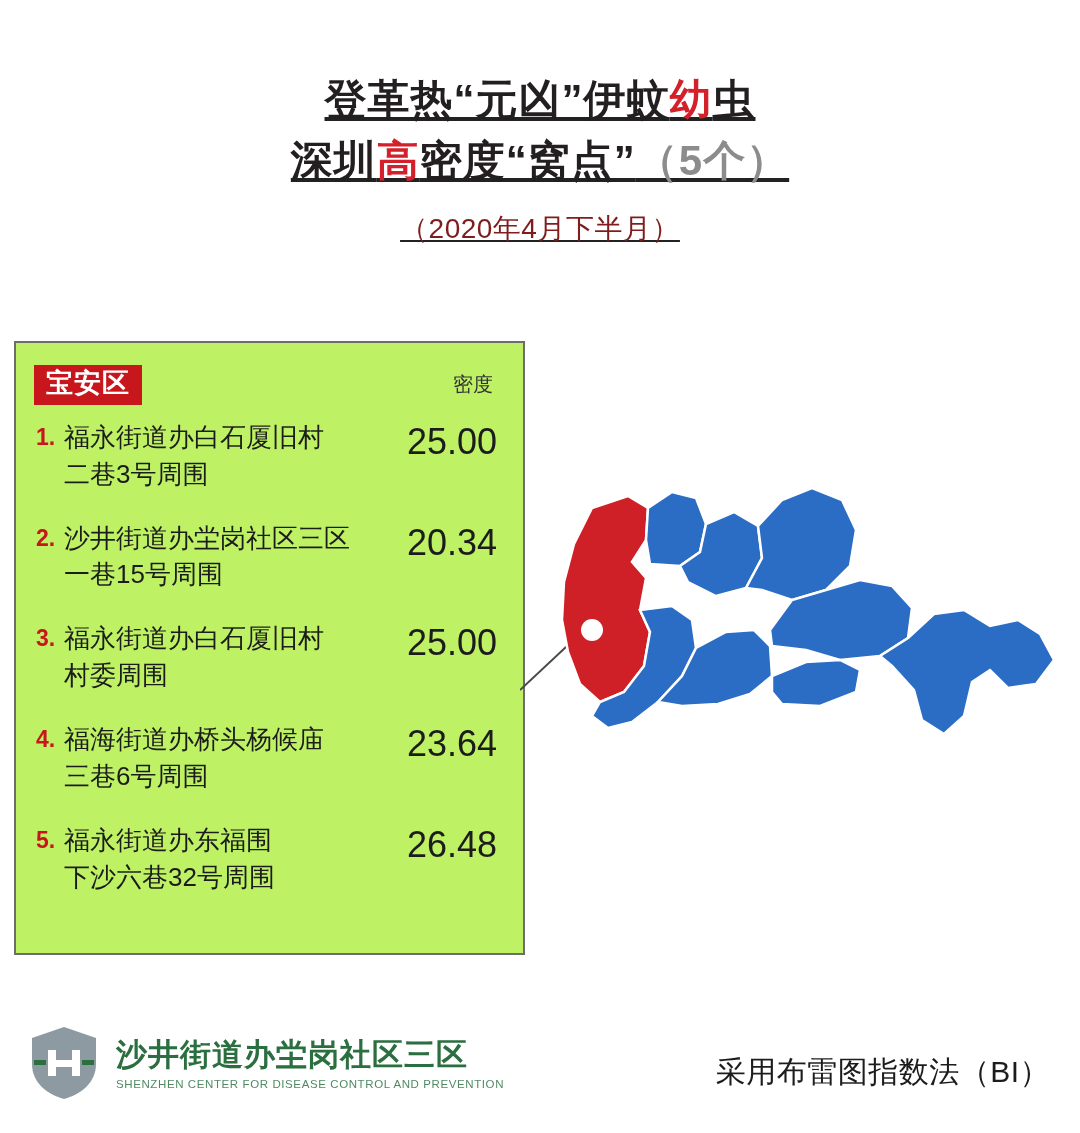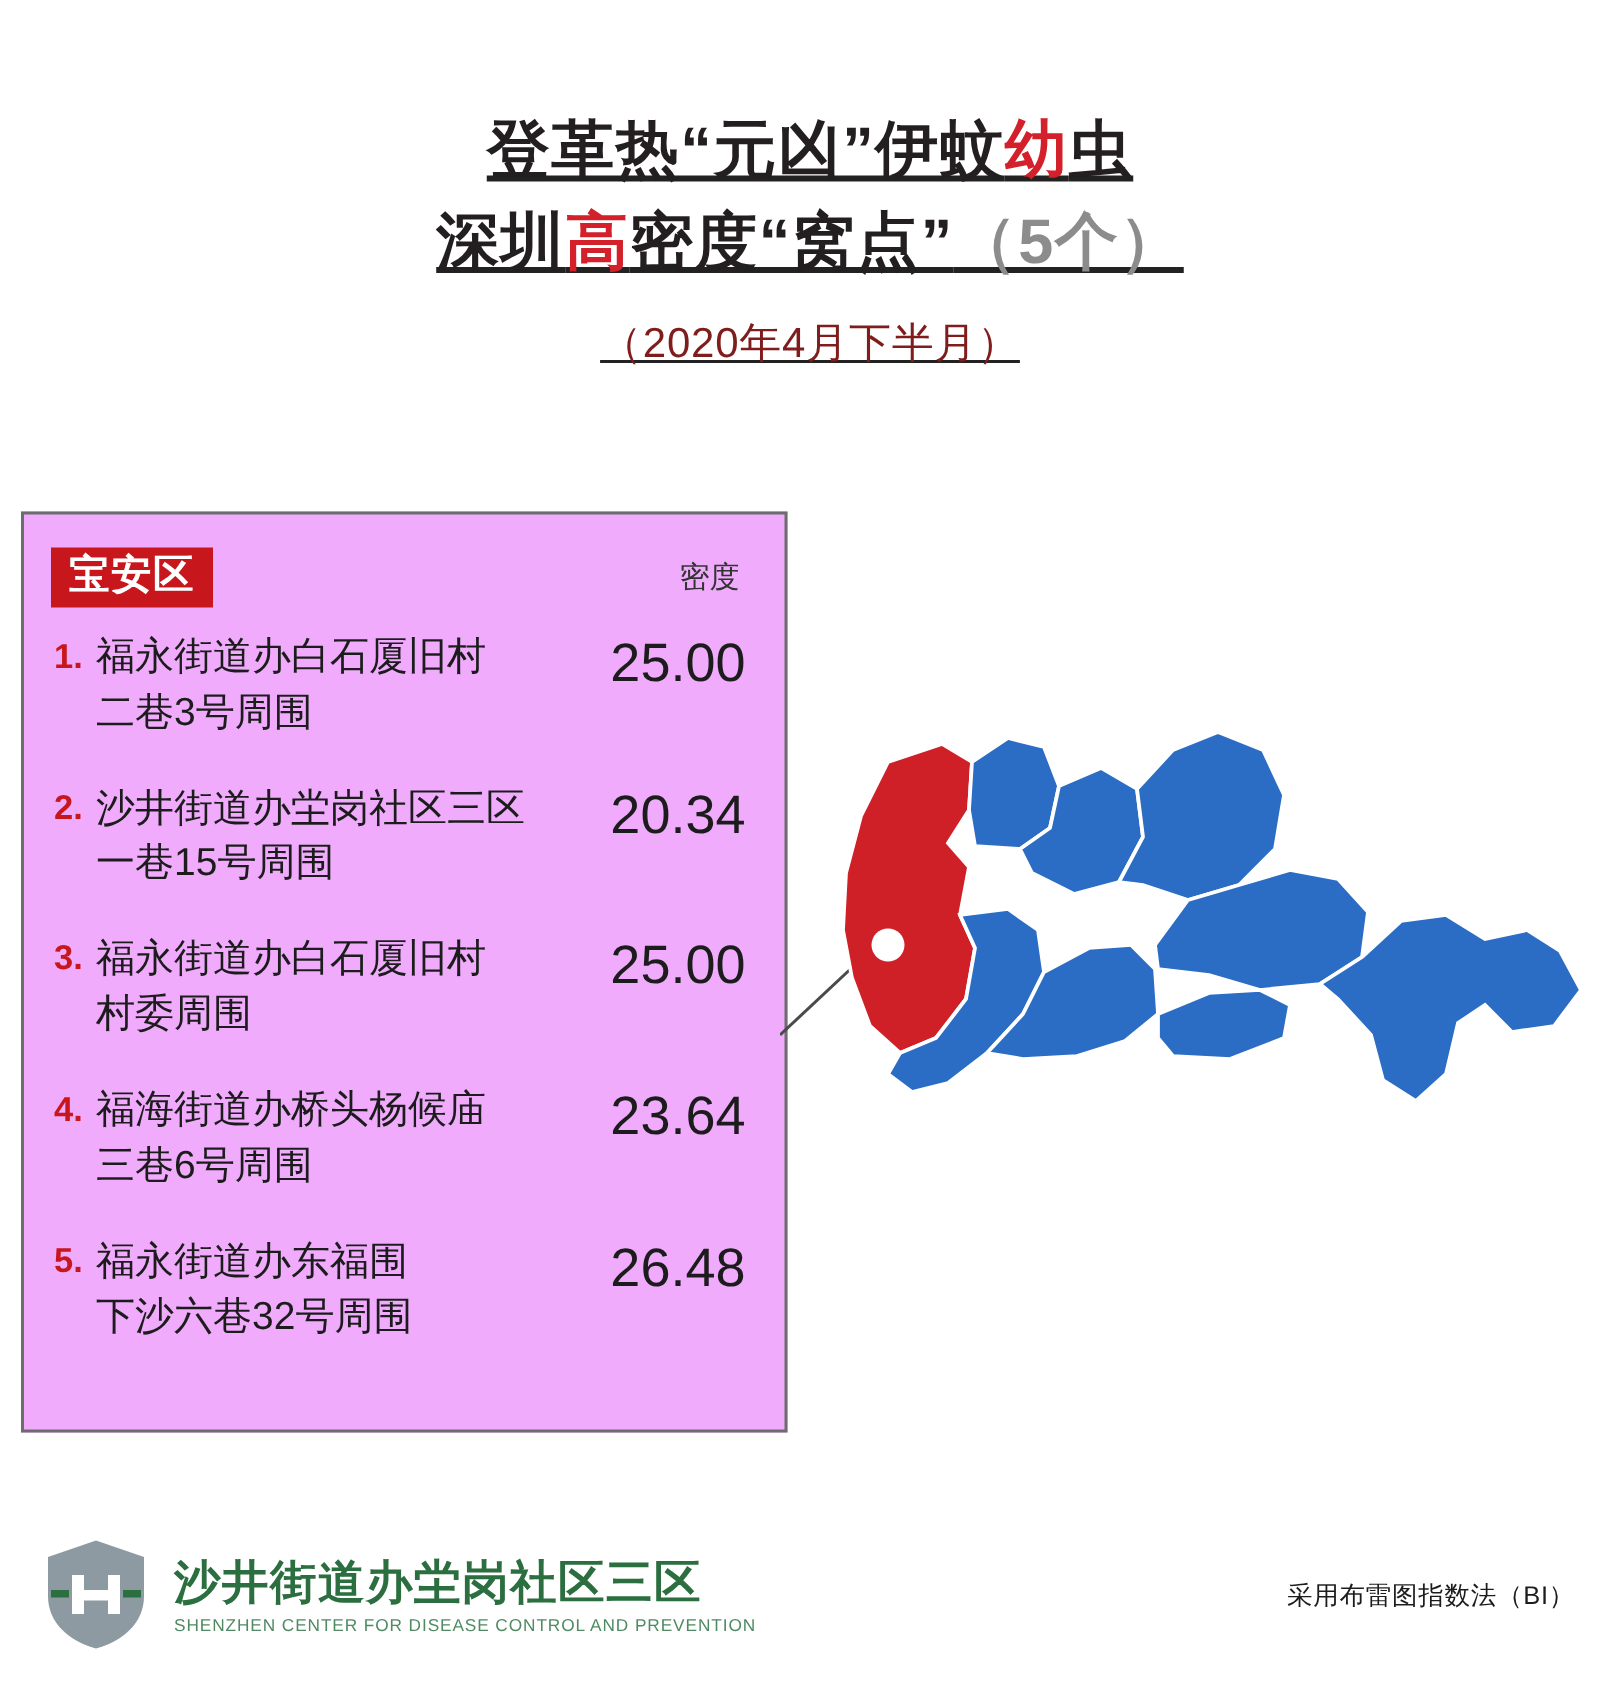--- a/index.html
+++ b/index.html
@@ -45,21 +45,21 @@
 
   
   .panel {
     position: absolute;
     left: 14px;
     top: 341px;
     width: 511px;
     height: 614px;
     border: 2px solid #6d6d6d;
     box-sizing: border-box;
-    background: #f0abfc;
+    background: #bef264;
   }
   .panel-head {
     display: flex;
     align-items: center;
     padding: 22px 26px 4px 18px;
   }
   .district-tag {
     background: #c8161d;
     color: #ffffff;
     font-size: 27px;
@@ -166,21 +166,21 @@
   .org-en {
     font-size: 11.5px;
     color: #4f8a62;
     letter-spacing: 0.6px;
     margin-top: 5px;
   }
   .method-note {
     position: absolute;
     right: 30px;
     top: 42px;
-    font-size: 17px;
+    font-size: 30px;
     color: #1c1c1c;
     letter-spacing: 0.5px;
   }
 </style>
 </head>
 <body>
 
 <div class="header">
   <div class="title-line">
     <span>登革热“元凶”伊蚊</span><span class="accent">幼</span><span>虫</span>

